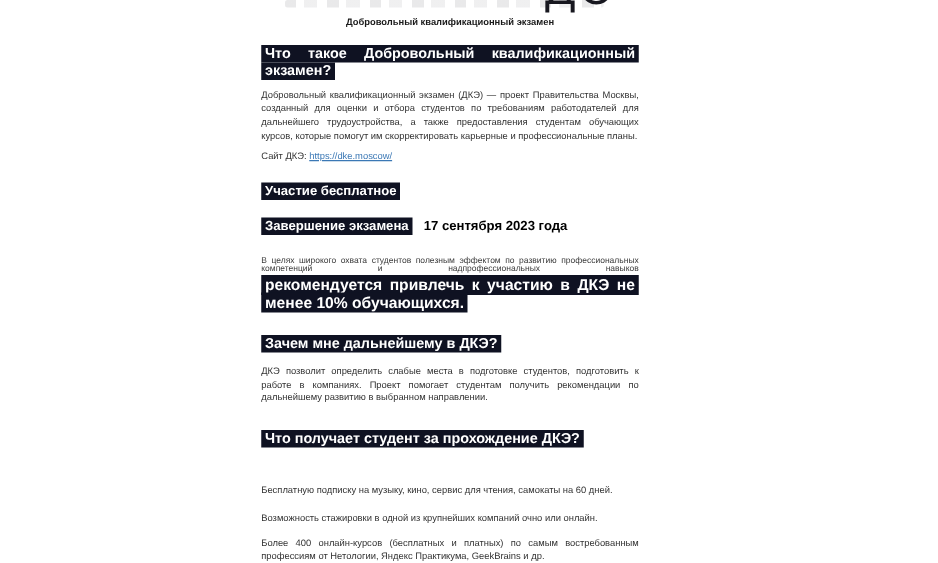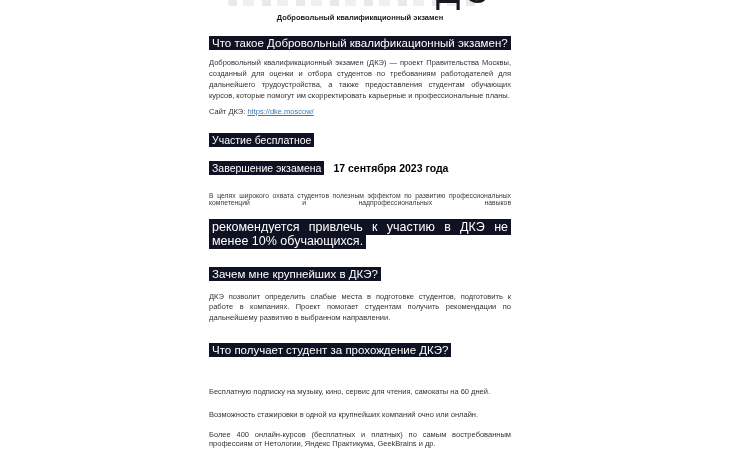--- a/index.html
+++ b/index.html
@@ -33,21 +33,21 @@
   }
   .content {
     position:absolute; left:209px; top:0; width:302px;
   }
   .doc-title {
     margin-top:13px;
     font-size:7.5px; font-weight:bold; text-align:center;
     color:#1a1a1a; line-height:9px;
   }
   .hl {
-    background:#0f1222; color:#ffffff; font-weight:normal;
+    background:#0f1222; color:#ffffff; font-weight:bold;
     padding:1px 3px;
     -webkit-box-decoration-break:clone; box-decoration-break:clone;
   }
   .h1-block {
     margin-top:15px; text-align:justify;
     font-size:11.5px; line-height:13.5px;
   }
   .label-block { line-height:14px; }
   .free-block { margin-top:15px; }
   .deadline-block { margin-top:13px; }
@@ -64,21 +64,21 @@
   .just { text-align:justify; }
   .p-intro { margin-top:6px; }
   .p-site { margin-top:5px; }
   .link { color:#3b78b5; text-decoration:underline; }
   .small-just {
     margin-top:17px;
     font-size:6.8px; line-height:7.3px; color:#3a3a3a;
     text-align:justify; text-align-last:justify;
   }
   .big-block {
-    margin-top:14px; text-align:justify;
+    margin-top:1px; text-align:justify;
     font-size:12.5px; line-height:14px;
   }
   .why-heading { margin-top:20px; }
   .why-body { margin-top:10px; font-size:7.5px; line-height:10.5px; }
   .benefits-heading { margin-top:21px; }
   .benefit-0 { margin-top:28px; }
   .benefit-1 { margin-top:12px; }
   .benefit-2 { margin-top:10px; line-height:9.5px; }
   .cert-block { margin-top:10px; line-height:9px; }
 </style>
@@ -116,21 +116,21 @@
       <span class="hl label">Завершение экзамена</span><span class="date">17 сентября 2023 года</span>
     </div>
 
     <p class="small-just">В целях широкого охвата студентов полезным эффектом по развитию профессиональных компетенций и надпрофессиональных навыков</p>
 
     <div class="big-block">
       <span class="hl">рекомендуется привлечь к участию в ДКЭ не менее 10% обучающихся.</span>
     </div>
 
     <div class="h1-block why-heading">
-      <span class="hl">Зачем мне крупнейших в ДКЭ?</span>
+      <span class="hl">Зачем мне дальнейшему в ДКЭ?</span>
     </div>
 
     <p class="body just why-body">ДКЭ позволит определить слабые места в подготовке студентов, подготовить к работе в компаниях. Проект помогает студентам получить рекомендации по дальнейшему развитию в выбранном направлении.</p>
 
     <div class="h1-block benefits-heading">
       <span class="hl">Что получает студент за прохождение ДКЭ?</span>
     </div>
 
     <p class="body benefit-0">Бесплатную подписку на музыку, кино, сервис для чтения, самокаты на 60 дней.</p>
 

